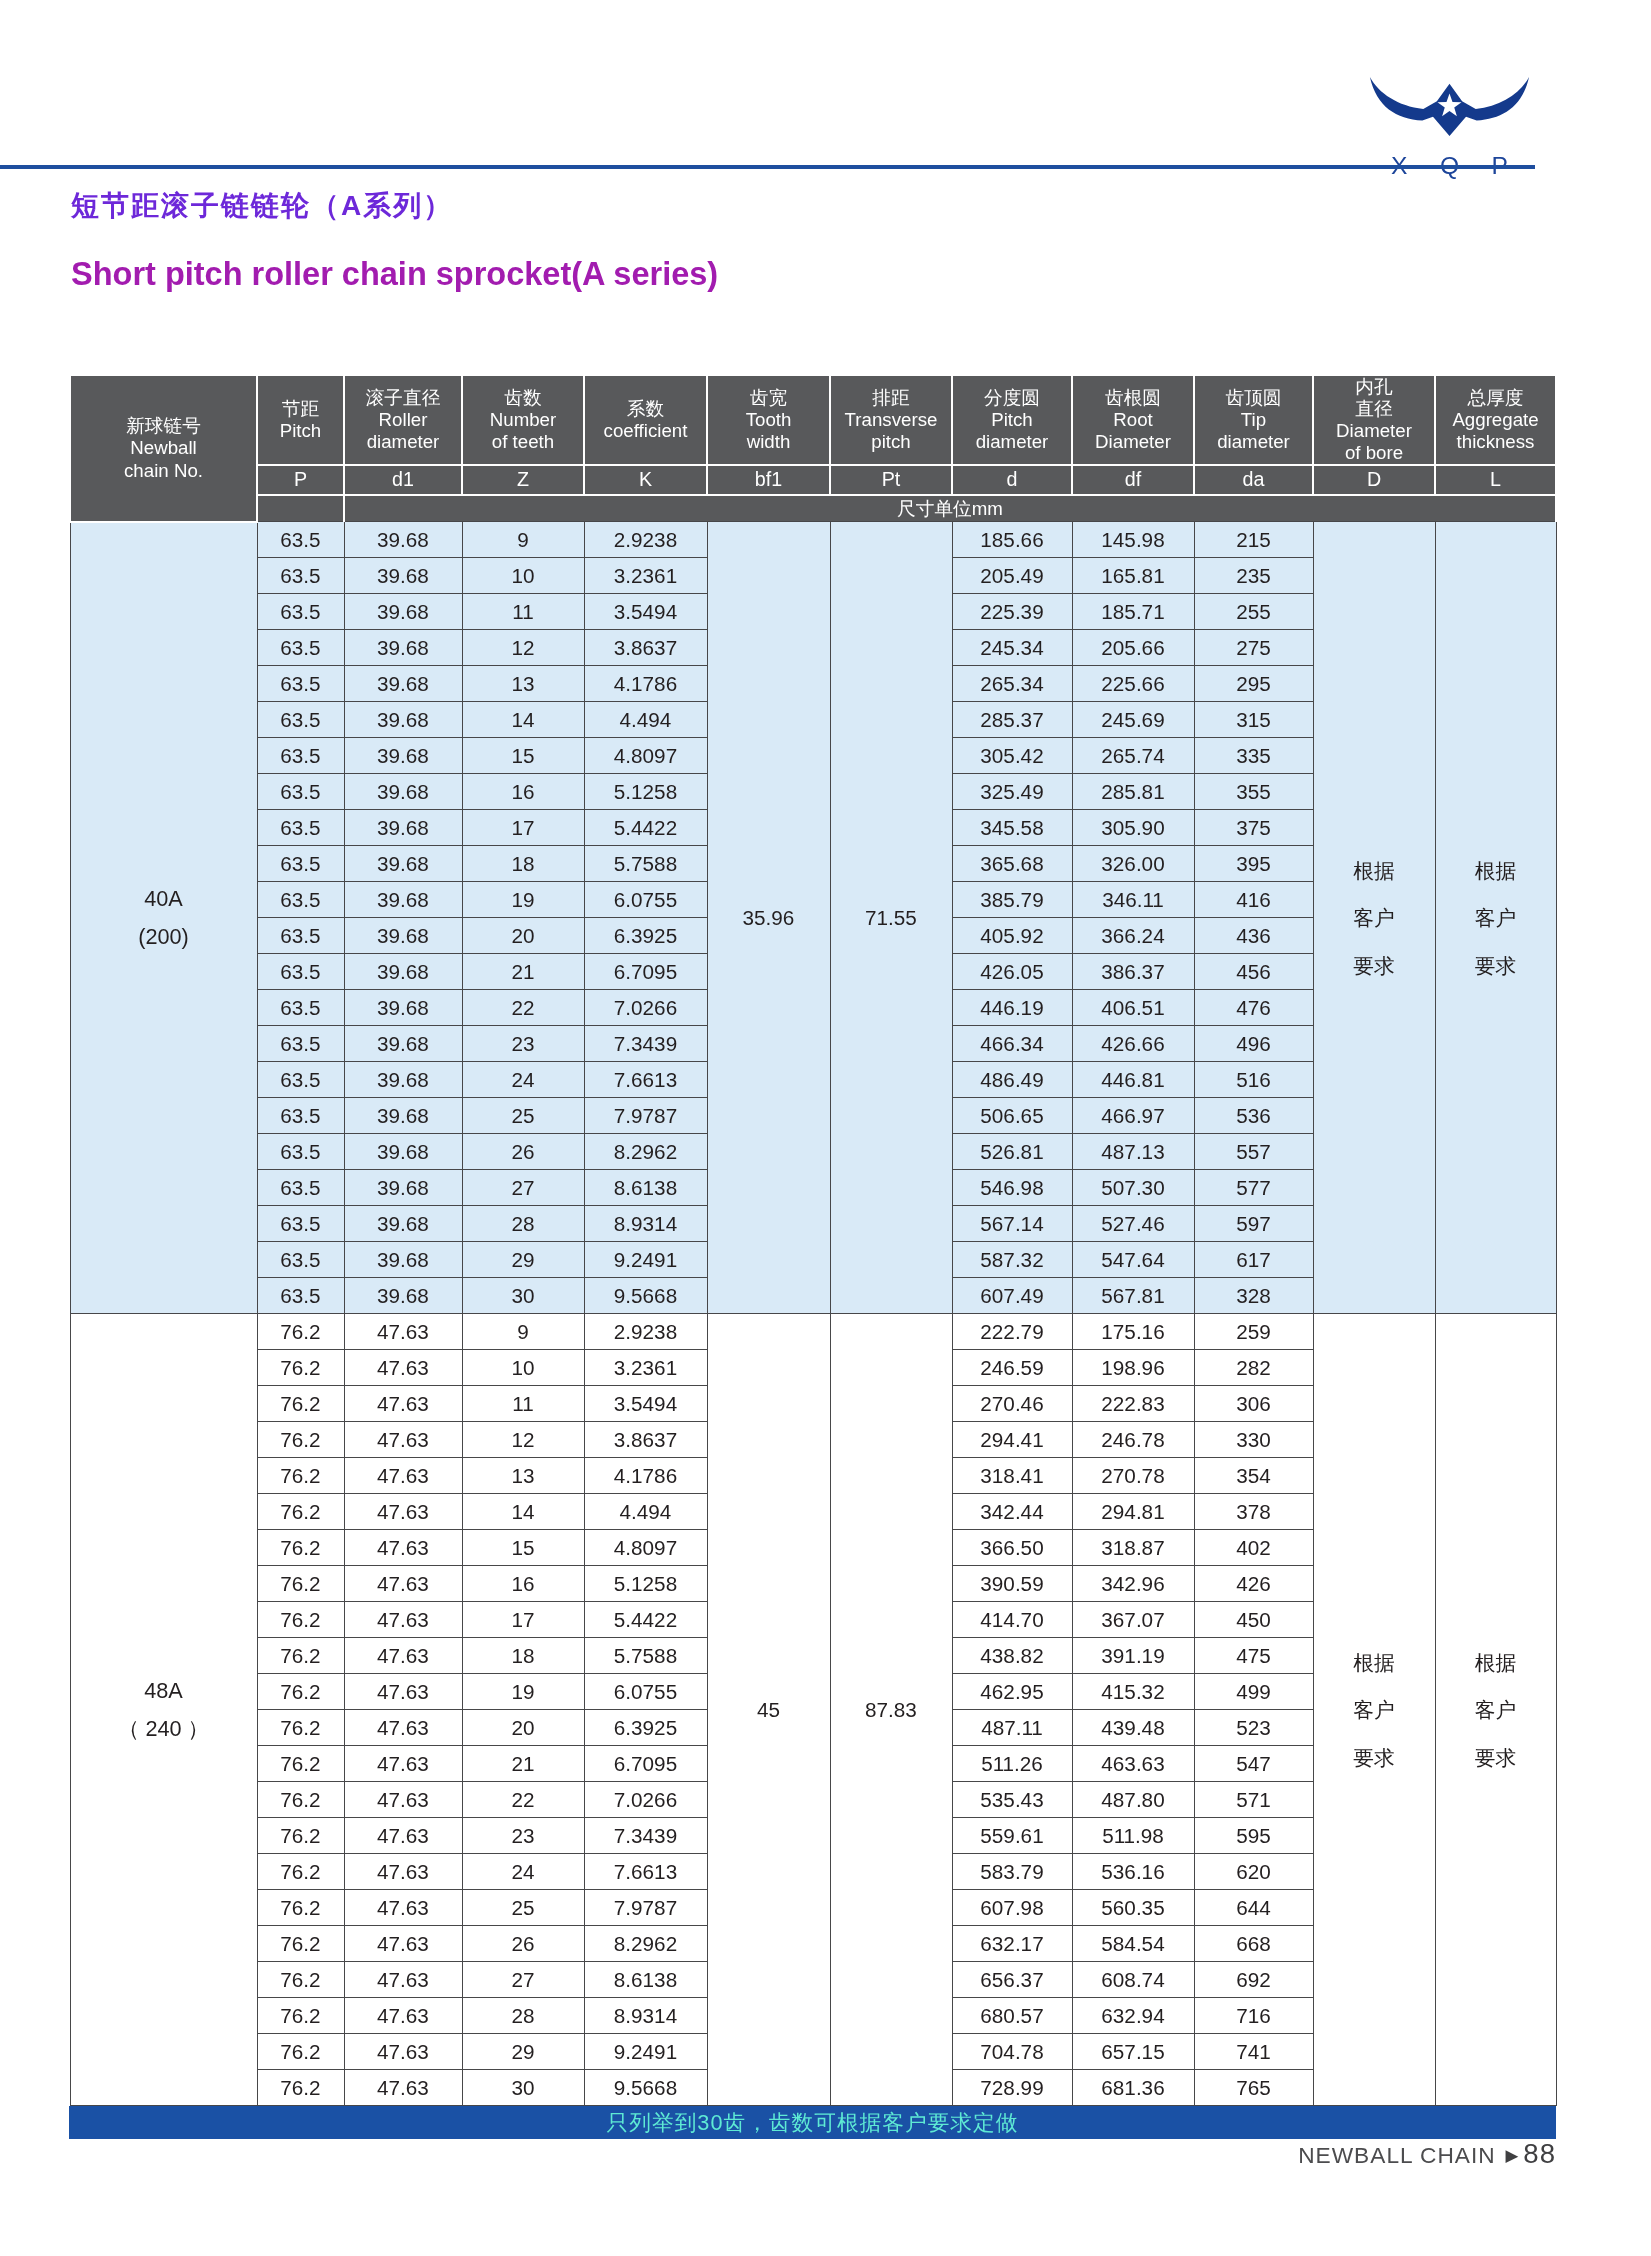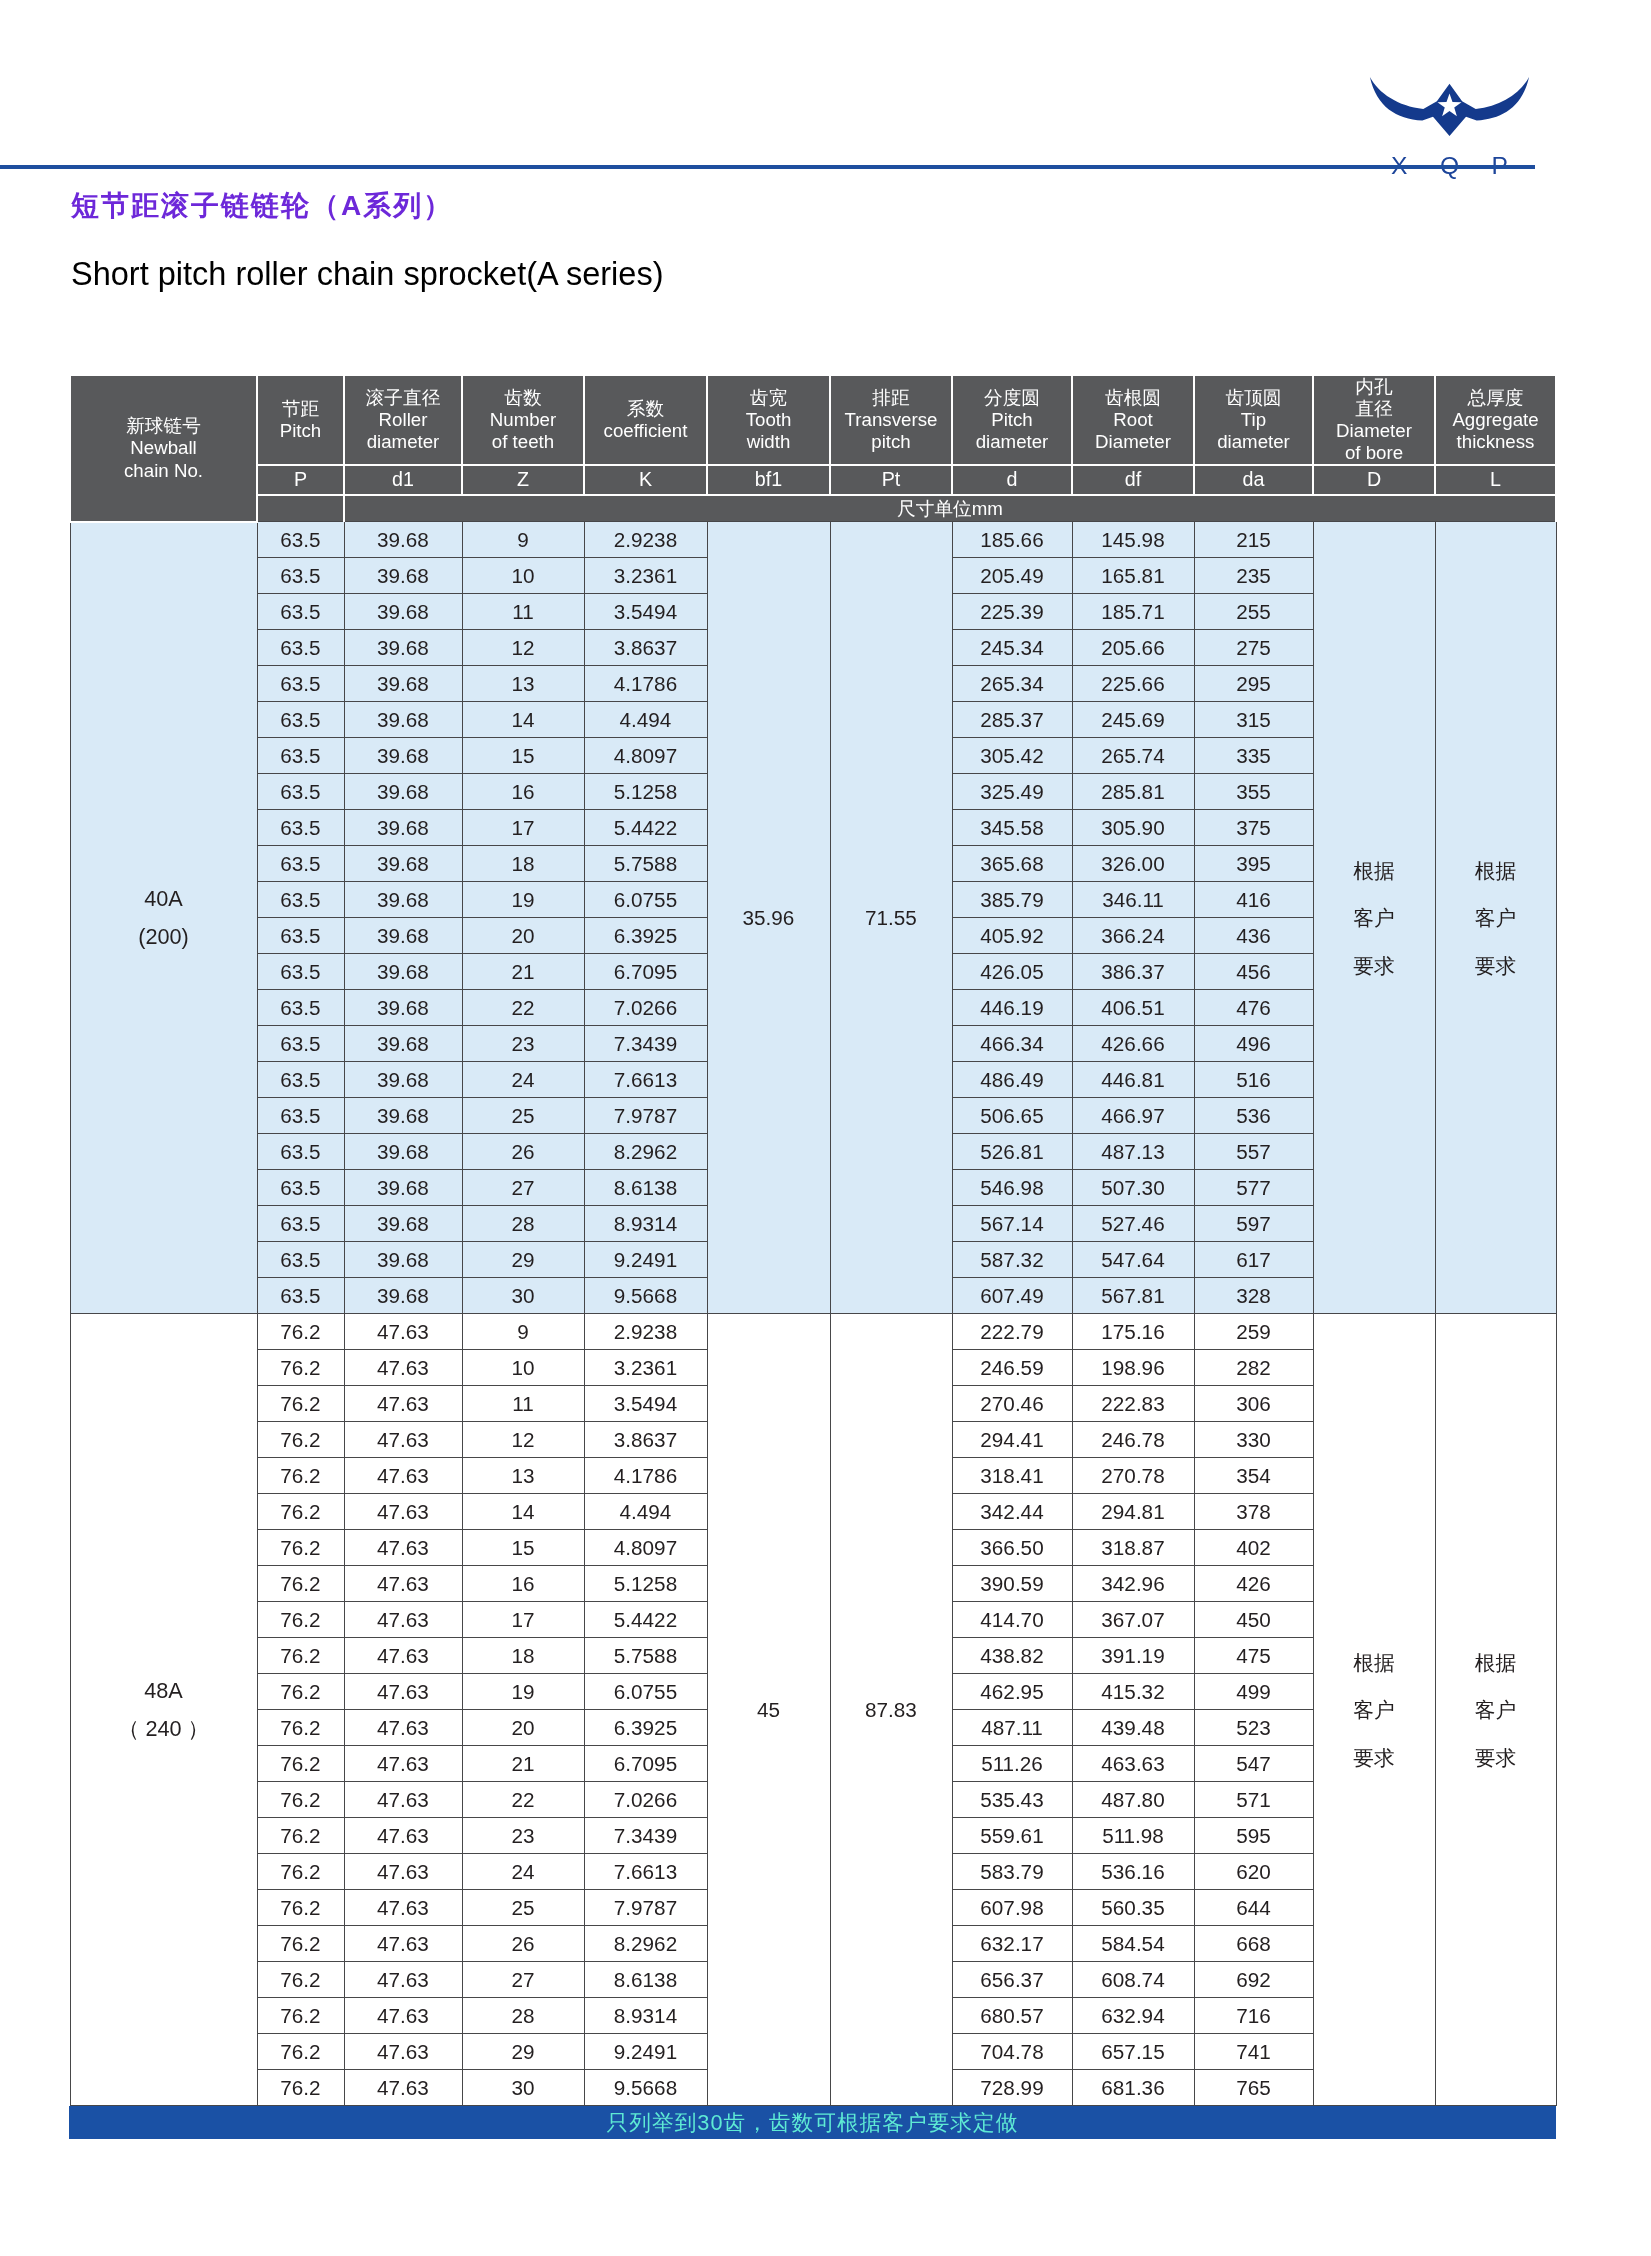--- a/index.html
+++ b/index.html
@@ -15,22 +15,22 @@
   .logo-text {
     margin-top:12px; text-align:center; color:#1d459a; font-size:24.6px;
     letter-spacing:12.8px; padding-left:12.8px; font-weight:400;
   }
   
   .title-zh {
     position:absolute; left:71px; top:187px; margin:0; color:#6d28d9;
     font-size:28px; font-weight:bold; letter-spacing:2px; white-space:nowrap;
   }
   .title-en {
-    position:absolute; left:71px; top:256px; margin:0; color:#000000;
-    font-size:32.5px; font-weight:400; white-space:nowrap;
+    position:absolute; left:71px; top:256px; margin:0; color:#a21caf;
+    font-size:32.5px; font-weight:700; white-space:nowrap;
   }
   
   .tbl-wrap { position:absolute; left:69px; top:374px; width:1487px; }
   table.t { border-collapse:collapse; table-layout:fixed; width:1487px; }
   table.t th {
     background:#58595b; color:#ffffff; font-weight:400; font-size:18.7px;
     line-height:1.18; text-align:center; vertical-align:middle;
     border:2px solid #ffffff; white-space:pre-line; padding:0;
   }
   table.t tr.hdr-names th { height:81px; }
@@ -564,15 +564,18 @@
             <td>681.36</td>
             <td>765</td>
           </tr>
         </tbody>
     </table>
     <div class="note-bar">
       <span>只列举到30齿，齿数可根据客户要求定做</span>
     </div>
   </div>
 
+  <div class="pfoot">
+    <span>NEWBALL CHAIN</span><span class="arrow">▶</span><span class="pg">88</span>
+  </div>
 
 </div>
 
 
 </body></html>

